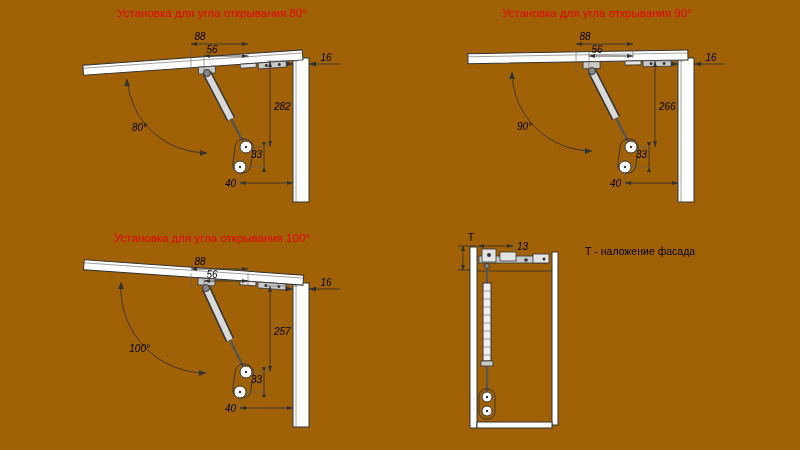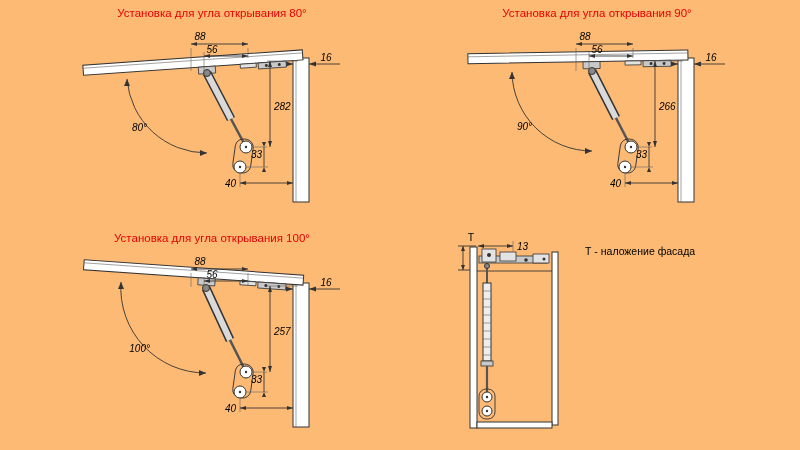--- a/index.html
+++ b/index.html
@@ -1,17 +1,17 @@
 <!DOCTYPE html>
 <html><head>
 <meta charset="utf-8">
 <style>
   html,body{margin:0;padding:0;background:#fff;}
   body{width:800px;height:450px;font-family:"Liberation Sans",sans-serif;}
-  .sheet{position:relative;width:800px;height:450px;background:#fdba74;overflow:hidden;}
+  .sheet{position:relative;width:800px;height:450px;background:#a16207;overflow:hidden;}
   .quad{position:absolute;}
   svg text{font-family:"Liberation Sans",sans-serif;}
   .title{font-size:11.5px;fill:#e60000;}
   .dim{font-size:10px;font-style:italic;fill:#000;}
   .dimplain{font-size:10.5px;fill:#000;}
   .note{font-size:10.5px;fill:#000;}
   .fw{fill:#fff;stroke:#333;stroke-width:1;}
   .hw{fill:#c9c9c9;stroke:#333;stroke-width:.8;}
   .hw2{fill:#e3e3e3;stroke:#333;stroke-width:.8;}
   .plate{fill:none;stroke:#333;stroke-width:.9;}

